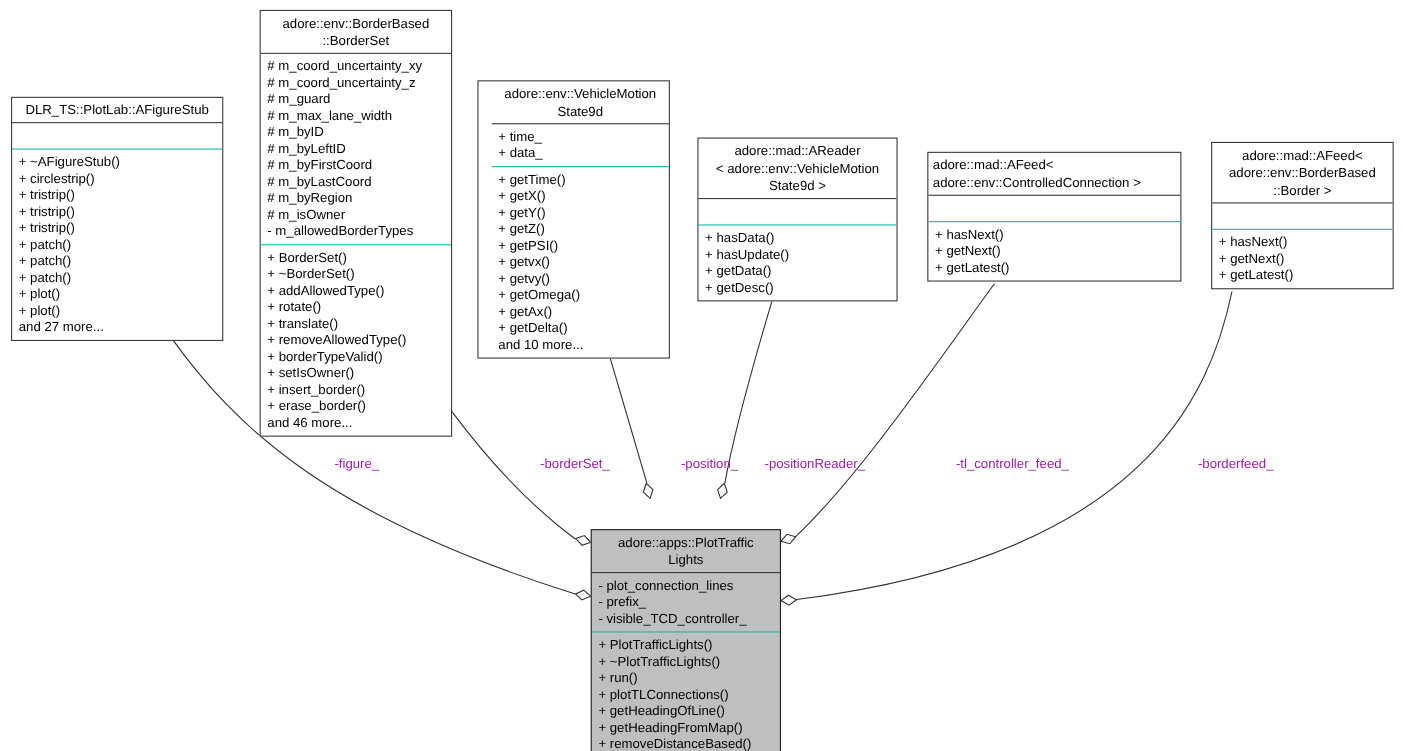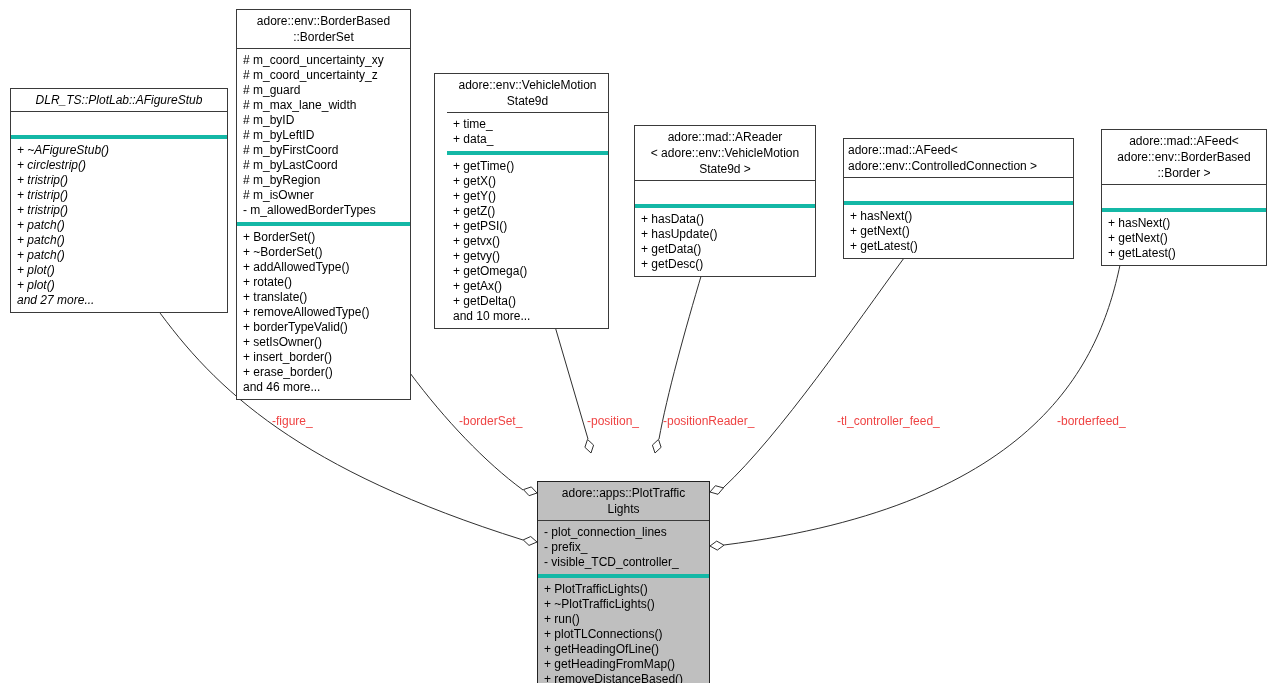--- a/index.html
+++ b/index.html
@@ -26,34 +26,35 @@
     padding:3px 4px;
     line-height:16px;
     text-align:center;
   }
   .compartment{
     padding:4px 5px 4px 6px;
     line-height:15px;
     min-height:15px;
     white-space:nowrap;
   }
-  .compartment.attrs{border-bottom:4px solid #14b8a6;}
+  .compartment.attrs{border-bottom:1px solid #14b8a6;}
   .compartment .line{white-space:nowrap;overflow:hidden;}
   
   .classbox.tpl .title div{text-align:center;}
   .classbox.tpl .title div:last-child{text-align:center;}
   .classbox.tpl2 .title div{text-align:left;}
   .edge-label{
     position:absolute;
     line-height:14px;
     white-space:nowrap;
-    color:#ef4444;
+    color:#a21caf;
+    margin-left:32px;
   }
   
-  #b-afigurestub {left:10px;  top:88px;  width:218px;font-style:italic;}
+  #b-afigurestub {left:10px;  top:88px;  width:193px;}
   #b-borderset   {left:236px; top:9px;   width:175px;}
   #b-vehiclemotion{left:434px;top:73px;  width:175px;padding-left:12px;}
   #b-areader     {left:634px; top:125px; width:182px;}
   #b-afeedcc     {left:843px; top:138px; width:231px;}
   #b-afeedborder {left:1101px;top:129px; width:166px;}
   #b-plottraffic {left:537px; top:453px; width:173px;margin-top:28px;}
   #lbl-figure        {left:272px; top:414px;}
   #lbl-borderset     {left:459px; top:414px;}
   #lbl-position      {left:587px; top:414px;}
   #lbl-positionreader{left:663px; top:414px;}

